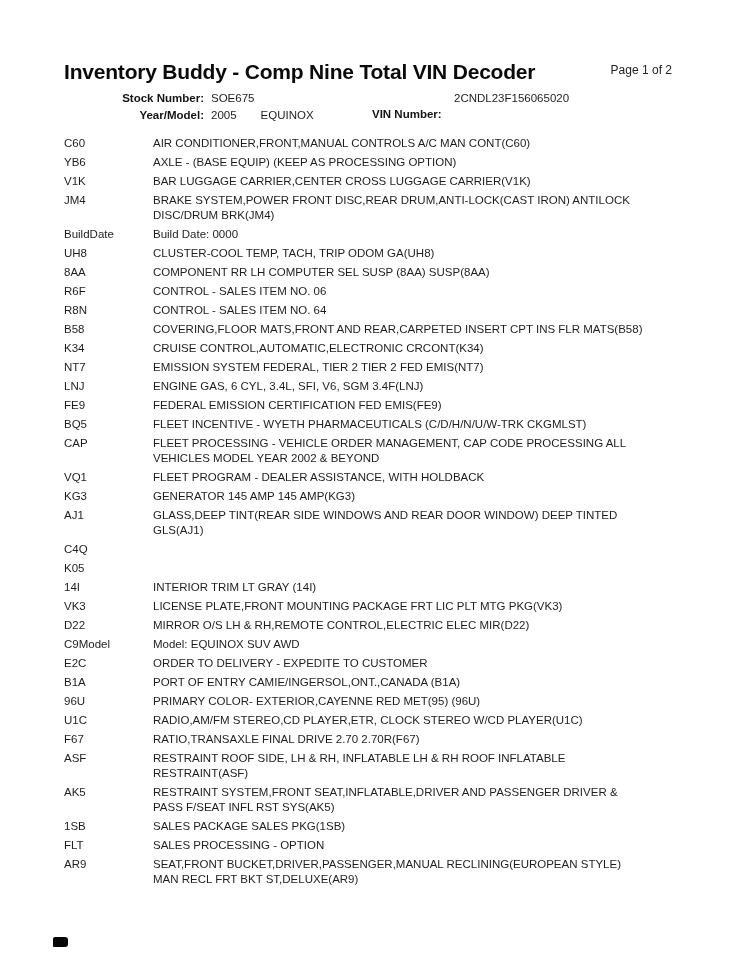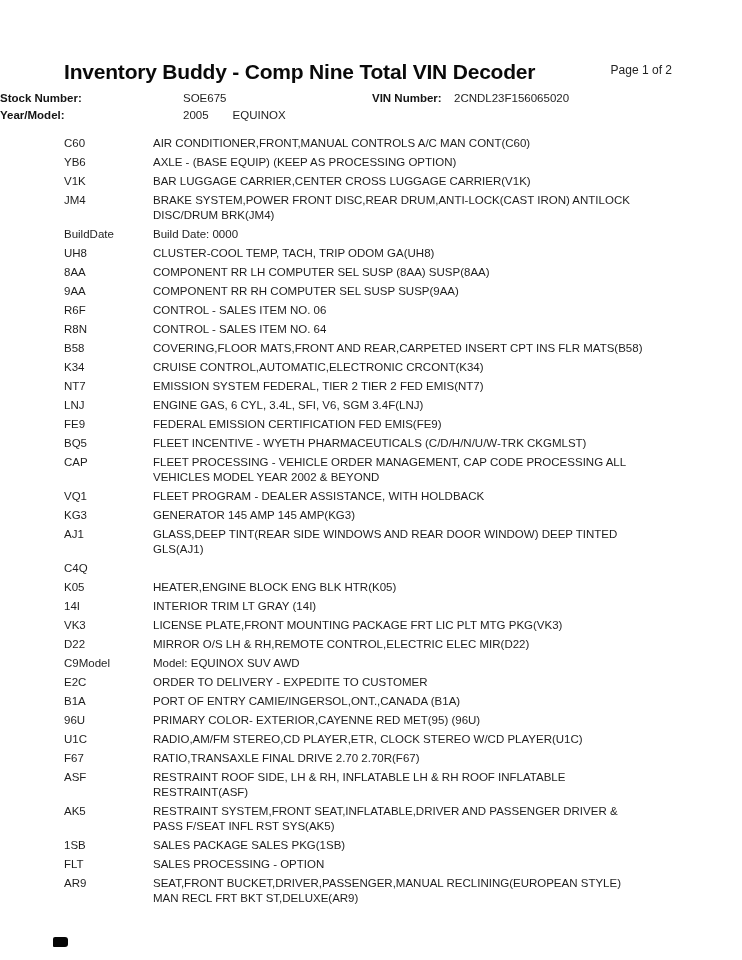--- a/index.html
+++ b/index.html
@@ -45,37 +45,38 @@
     font-size: 11.5px;
     line-height: 15px;
   }
   .meta-row {
     position: relative;
     height: 17px;
   }
   .meta-label {
     display: inline-block;
     width: 176px;
-    text-align: left;
+    text-align: right;
     font-weight: bold;
     color: #141414;
+    padding-left: 28px;
   }
   .meta-value {
     margin-left: 7px;
     color: #1e1e1e;
   }
   .meta-value-2 {
     margin-left: 24px;
     color: #1e1e1e;
     text-align: right;
   }
   .vin-label {
     position: absolute;
     left: 372px;
-    top: 0;
+    top: 16px;
     font-weight: bold;
     color: #141414;
   }
   .vin-value {
     position: absolute;
     left: 441px;
     top: 0;
     color: #1e1e1e;
     margin-left: 13px;
   }
@@ -159,24 +160,20 @@
   <div class="row">
     <span class="code">UH8</span>
     <span class="desc">CLUSTER-COOL TEMP, TACH, TRIP ODOM GA(UH8)</span>
   </div>
 
   <div class="row">
     <span class="code">8AA</span>
     <span class="desc">COMPONENT RR LH COMPUTER SEL SUSP (8AA) SUSP(8AA)</span>
   </div>
 
-  <div class="row">
-    <span class="code">9AA</span>
-    <span class="desc">COMPONENT RR RH COMPUTER SEL SUSP SUSP(9AA)</span>
-  </div>
 
   <div class="row">
     <span class="code">R6F</span>
     <span class="desc">CONTROL - SALES ITEM NO. 06</span>
   </div>
 
   <div class="row">
     <span class="code">R8N</span>
     <span class="desc">CONTROL - SALES ITEM NO. 64</span>
   </div>
@@ -232,21 +229,20 @@
     <span class="desc">GLASS,DEEP TINT(REAR SIDE WINDOWS AND REAR DOOR WINDOW) DEEP TINTED
 GLS(AJ1)</span>
   </div>
 
   <div class="row">
     <span class="code">C4Q</span>
   </div>
 
   <div class="row">
     <span class="code">K05</span>
-    <span class="desc">HEATER,ENGINE BLOCK ENG BLK HTR(K05)</span>
   </div>
 
   <div class="row">
     <span class="code">14I</span>
     <span class="desc">INTERIOR TRIM LT GRAY (14I)</span>
   </div>
 
   <div class="row">
     <span class="code">VK3</span>
     <span class="desc">LICENSE PLATE,FRONT MOUNTING PACKAGE FRT LIC PLT MTG PKG(VK3)</span>

